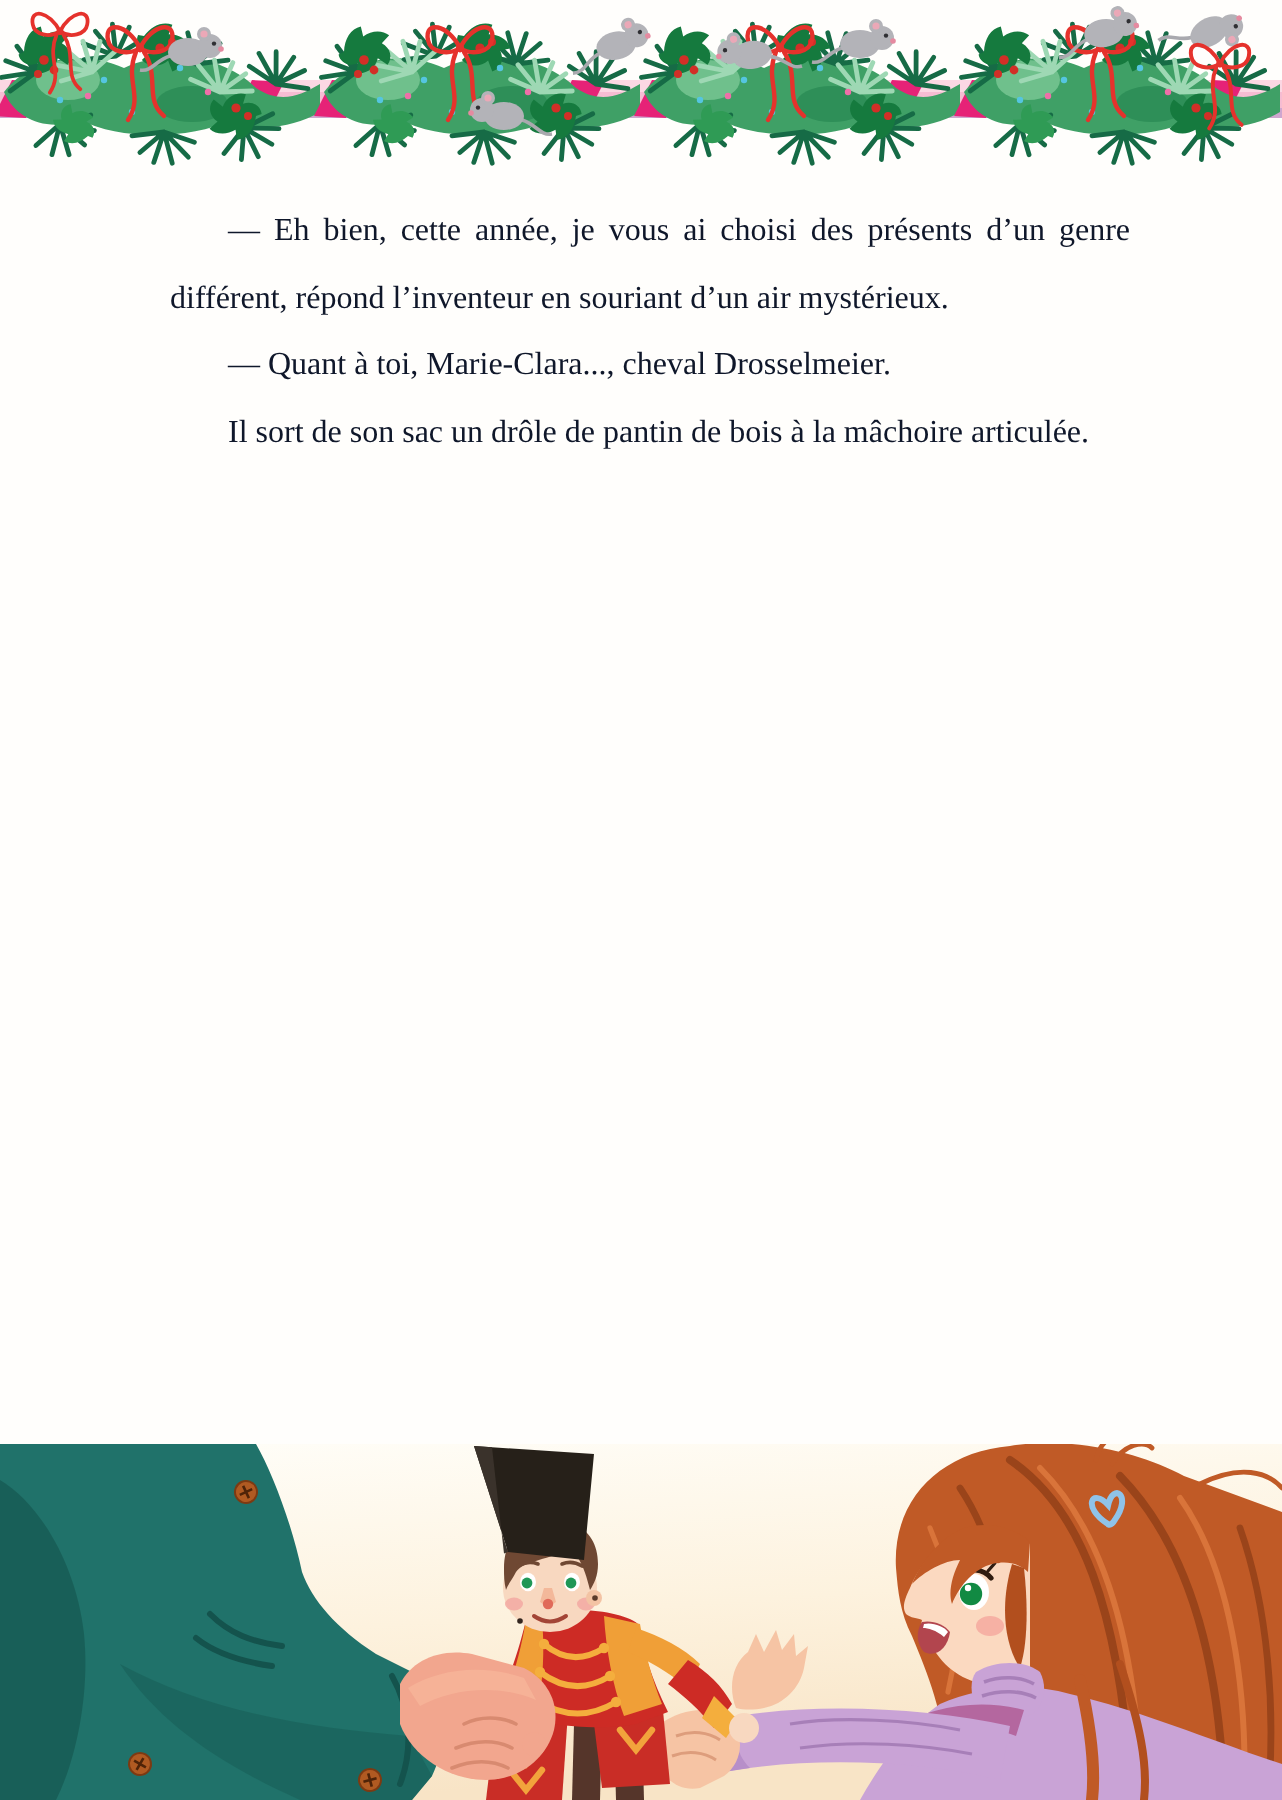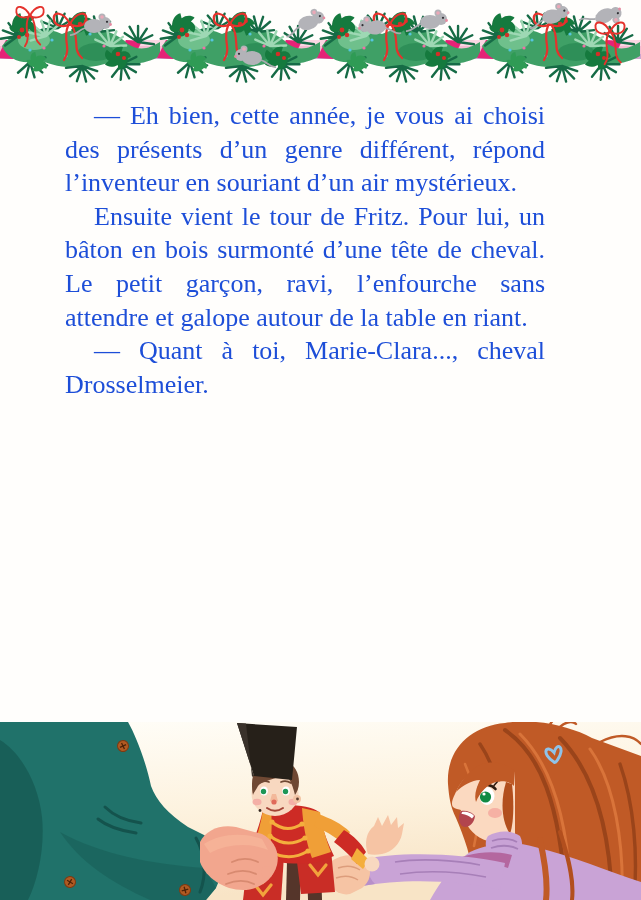--- a/index.html
+++ b/index.html
@@ -3,22 +3,22 @@
 <meta charset="utf-8">
 <style>
   html,body{margin:0;padding:0;}
   body{
     width:641px;height:900px;position:relative;overflow:hidden;
     background:#fffefc;
     font-family:"Liberation Serif", serif;
   }
   .garland{position:absolute;left:0;top:0;width:641px;height:88px;}
   .story{
-    position:absolute;left:65px;top:99px;width:480px;
-    font-size:26px;line-height:33.6px;color:#1d4ed8;
+    position:absolute;left:85px;top:99px;width:480px;
+    font-size:16px;line-height:33.6px;color:#0f172a;
     text-align:justify;text-justify:inter-word;
   }
   .story p{margin:0;text-indent:29px;}
   .illustration{position:absolute;left:0;top:722px;width:641px;height:178px;}
 </style>
 </head>
 <body>
 
 <svg class="garland" viewBox="0 0 641 88" aria-hidden="true">
   <defs>
@@ -103,22 +103,22 @@
     <use href="#mouse" transform="translate(434,22)"></use>
     <use href="#mouse" transform="translate(556,16) rotate(-8)"></use>
     <use href="#mouse" transform="translate(608,14) scale(-1,1) rotate(-150)"></use>
   </g>
   <use href="#bow" transform="translate(30,14) scale(0.85)"></use>
   <use href="#bow" transform="translate(610,30) scale(0.9)"></use>
 </svg>
 
 <div class="story">
   <p>— Eh bien, cette année, je vous ai choisi des présents d’un genre différent, répond l’inventeur en souriant d’un air mystérieux.</p>
-  <p>Ensuite vient le tour de Fritz. Pour lui, un bâton en bois surmonté d’une tête de cheval. Le petit garçon, ravi, l’enfourche sans attendre et galope autour de la table en riant.</p>
   <p>— Quant à toi, Marie-Clara..., cheval Drosselmeier.</p>
+  <p>Il sort de son sac un drôle de pantin de bois à la mâchoire articulée.</p>
 </div>
 
 <svg class="illustration" viewBox="0 0 641 178" aria-hidden="true">
   <defs>
     <linearGradient id="bgGrad" x1="0" y1="0" x2="0.25" y2="1">
       <stop offset="0" stop-color="#fffef9"></stop>
       <stop offset="0.55" stop-color="#fdf2de"></stop>
       <stop offset="1" stop-color="#f8e4c6"></stop>
     </linearGradient>
     <g id="coatbtn">

